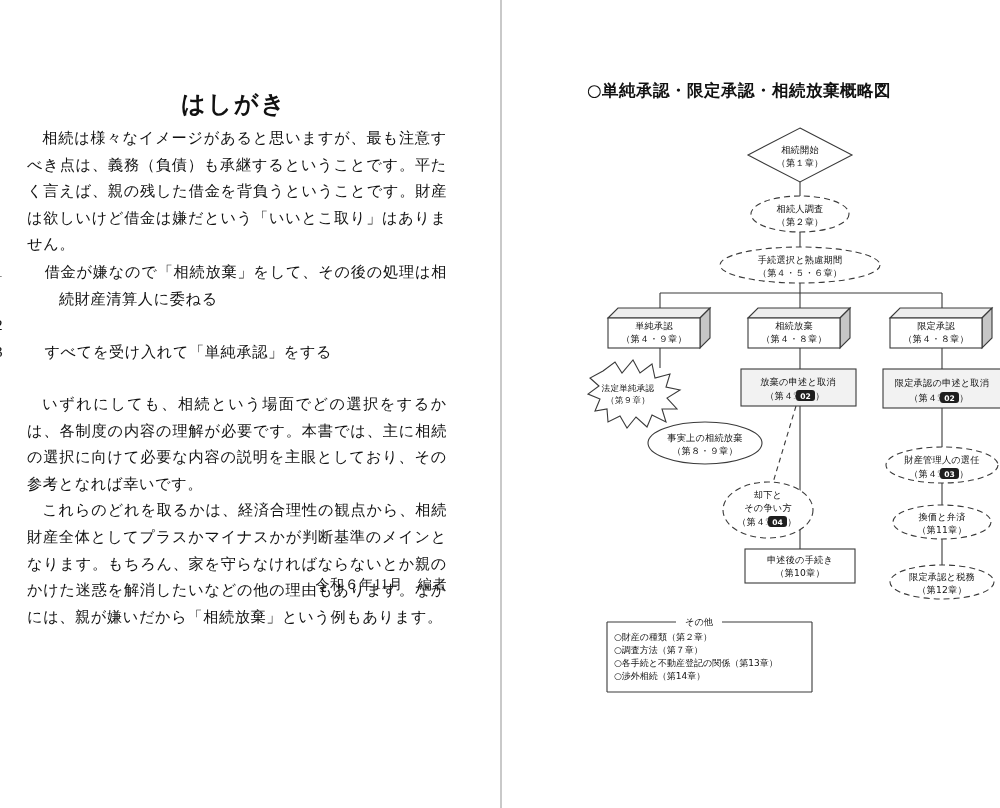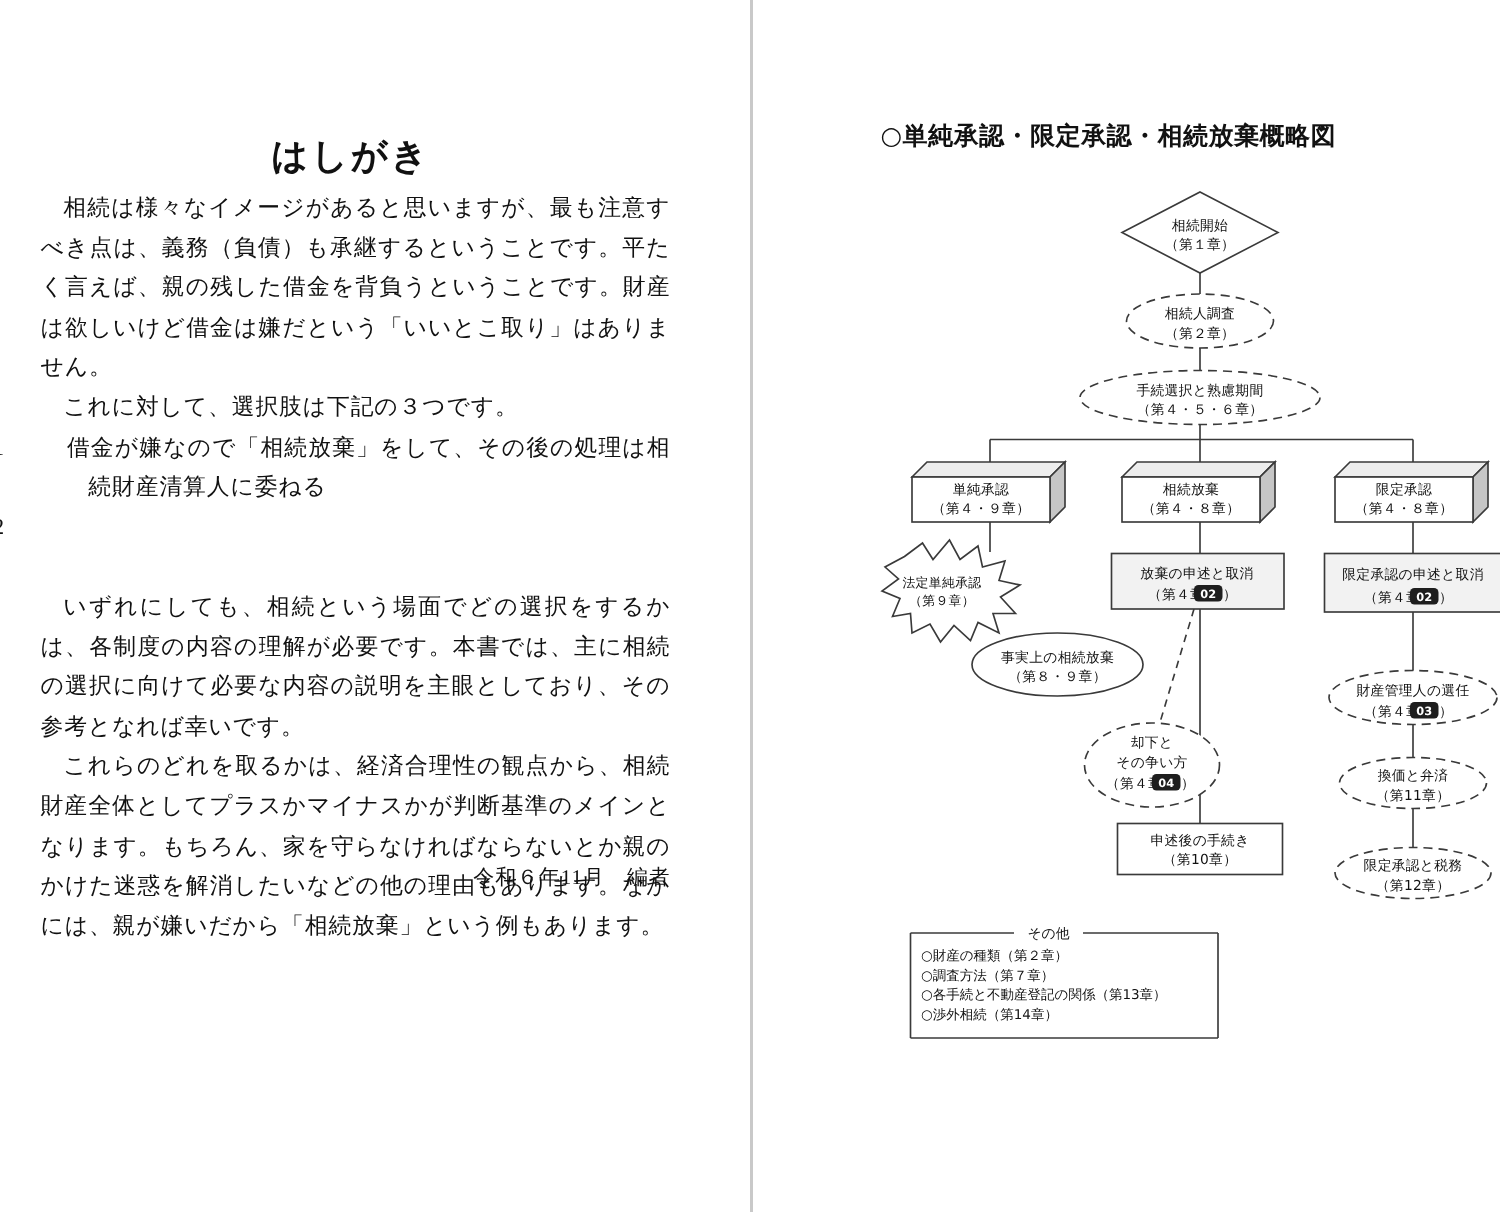--- a/index.html
+++ b/index.html
@@ -100,24 +100,24 @@
 <div class="page">
 
   <div class="gutter"></div>
 
   <div class="left-page">
 
     <div class="preface-title">はしがき</div>
 
     <div class="body-text">
       <p class="p-indent">相続は様々なイメージがあると思いますが、最も注意すべき点は、義務（負債）も承継するということです。平たく言えば、親の残した借金を背負うということです。財産は欲しいけど借金は嫌だという「いいとこ取り」はありません。</p>
-      <p class="p-indent">これに対して、選択肢は下記の３つです。</p>
 
       <p class="num-item"><span class="num">1</span><span>借金が嫌なので「相続放棄」をして、その後の処理は相続財産清算人に委ねる</span></p>
       <p class="num-item"><span class="num">2</span></p>
+      <p class="num-item"><span class="num">3</span><span>すべてを受け入れて「単純承認」をする</span></p>
 
       <div class="blank-line"></div>
 
       <p class="p-indent">いずれにしても、相続という場面でどの選択をするかは、各制度の内容の理解が必要です。本書では、主に相続の選択に向けて必要な内容の説明を主眼としており、その参考となれば幸いです。</p>
       <p class="p-indent">これらのどれを取るかは、経済合理性の観点から、相続財産全体としてプラスかマイナスかが判断基準のメインとなります。もちろん、家を守らなければならないとか親のかけた迷惑を解消したいなどの他の理由もあります。なかには、親が嫌いだから「相続放棄」という例もあります。</p>
     </div>
 
     <div class="signature">令和６年11月　編者</div>
   </div>
 

